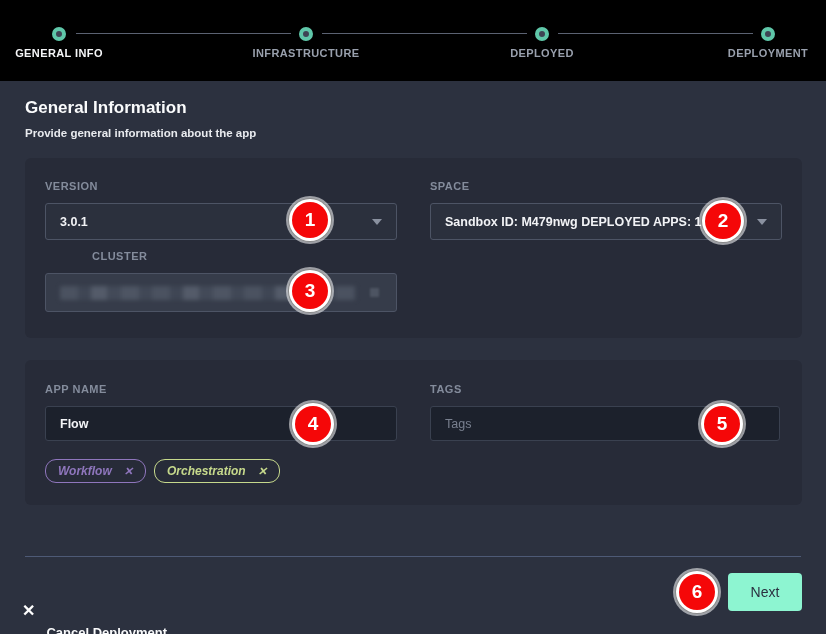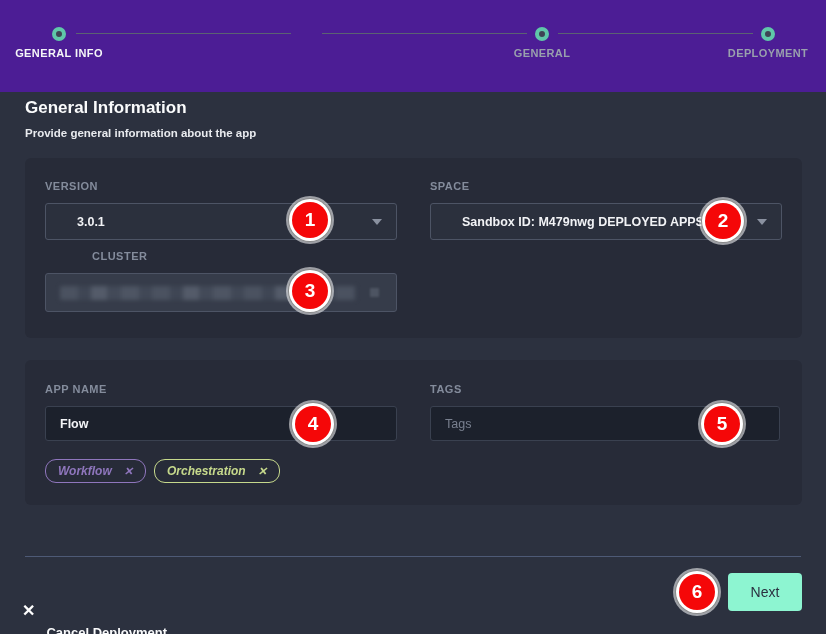--- a/index.html
+++ b/index.html
@@ -7,22 +7,22 @@
   body {
     position: relative;
     font-family: "Liberation Sans", sans-serif;
     background: #2c313f;
     overflow: hidden;
   }
 
   
   .stepper {
     position: absolute; top: 0; left: 0;
-    width: 826px; height: 92px;
-    background: #4c1d95;
+    width: 826px; height: 81px;
+    background: #000000;
   }
   .step {
     position: absolute; top: 27px;
     transform: translateX(-50%);
     display: flex; flex-direction: column; align-items: center;
     width: 140px;
   }
   .step-dot {
     width: 14px; height: 14px; border-radius: 50%;
     border: 4px solid #5fc7a9;
@@ -65,21 +65,21 @@
   .select-box {
     position: absolute; height: 37px; width: 352px;
     background: #2b303d;
     border: 1px solid #4d5465; border-radius: 3px;
     display: flex; align-items: center;
     padding: 0 14px;
     cursor: pointer;
   }
   .select-value {
     font-size: 12.5px; font-weight: 700; color: #f2f3f6;
-    white-space: nowrap; overflow: hidden; margin-left: 17px;
+    white-space: nowrap; overflow: hidden;
   }
   .chevron {
     margin-left: auto;
     width: 0; height: 0;
     border-left: 5px solid transparent;
     border-right: 5px solid transparent;
     border-top: 6px solid #8a91a0;
   }
 
   .cluster-box {
@@ -161,23 +161,27 @@
 
 <header class="stepper">
   <div class="connector" style="left:76px;width:215px;"></div>
   <div class="connector" style="left:322px;width:205px;"></div>
   <div class="connector" style="left:558px;width:195px;"></div>
 
   <div class="step active" style="left:59px;">
     <div class="step-dot"></div>
     <div class="step-label">GENERAL INFO</div>
   </div>
+  <div class="step" style="left:306px;">
+    <div class="step-dot"></div>
+    <div class="step-label">INFRASTRUCTURE</div>
+  </div>
   <div class="step" style="left:542px;">
     <div class="step-dot"></div>
-    <div class="step-label">GENERAL</div>
+    <div class="step-label">DEPLOYED</div>
   </div>
   <div class="step" style="left:768px;">
     <div class="step-dot"></div>
     <div class="step-label">DEPLOYMENT</div>
   </div>
 </header>
 
 <h1 class="page-title">General Information</h1>
 <div class="page-subtitle">Provide general information about the app</div>
 

